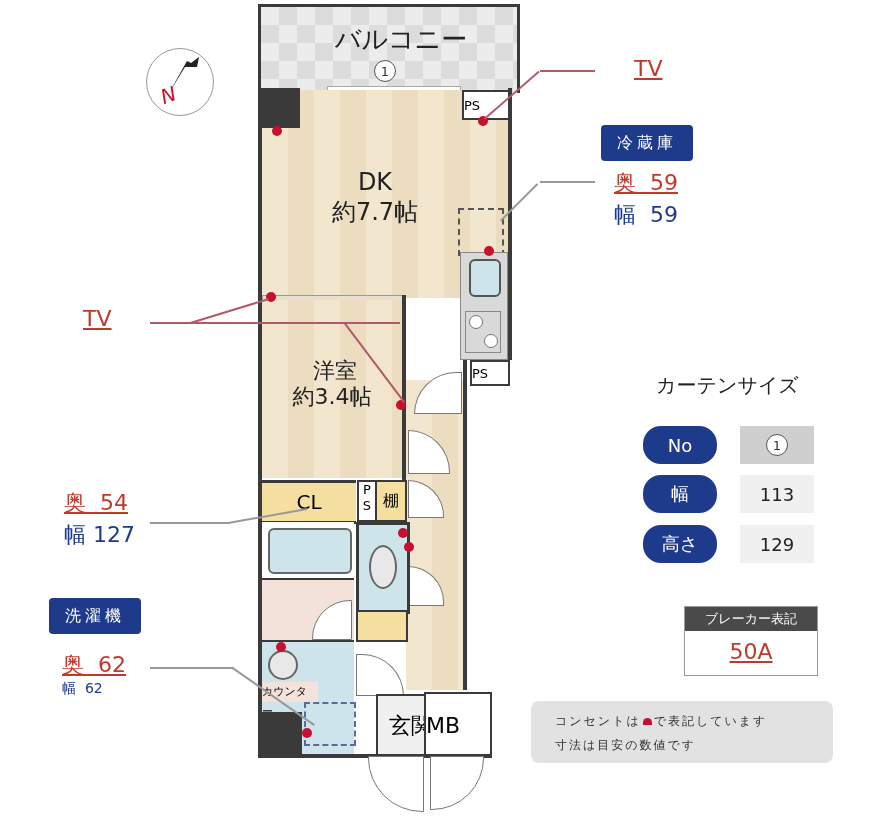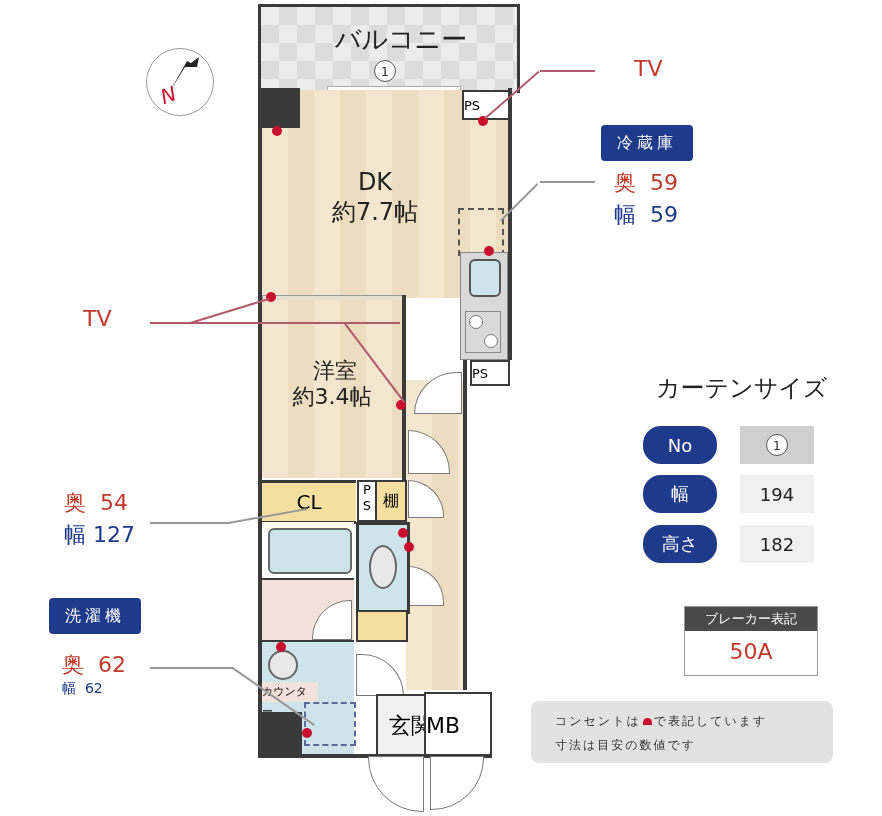--- a/index.html
+++ b/index.html
@@ -9,21 +9,21 @@
   .floor{position:absolute;background:repeating-linear-gradient(90deg,#f3e6cf 0 26px,#ecdcc0 26px 52px);}
   .tile{position:absolute;background-color:#ececec;background-image:
       linear-gradient(45deg,#dcdcdc 25%,transparent 25%,transparent 75%,#dcdcdc 75%),
       linear-gradient(45deg,#dcdcdc 25%,transparent 25%,transparent 75%,#dcdcdc 75%);
       background-size:36px 36px;background-position:0 0,18px 18px;}
   .lbl{position:absolute;text-align:center;color:#222;}
   .dot{position:absolute;width:10px;height:10px;border-radius:50%;background:#c8102e;}
   .box{position:absolute;border:2px solid #3a3a3a;background:#fff;display:flex;align-items:center;}
   .door{position:absolute;border:1.5px solid #777;background:#fff;}
   .navy{background:#1e3a8a;color:#fff;}
-  .red{color:#c0392b;}
+  .red{color:#c0392b;text-decoration:underline;}
   .blue{color:#1e3a8a;}
   .leader{position:absolute;height:1.5px;background:#999;transform-origin:0 0;}
   .leader.r{background:#b05a6a;}
   .tbl-h{position:absolute;width:74px;height:38px;display:flex;align-items:center;justify-content:center;font-size:18px;border-radius:18px;}
   .tbl-v{position:absolute;width:74px;height:38px;display:flex;align-items:center;justify-content:center;font-size:18px;background:#f0f0f0;color:#222;}
   .circnum{display:inline-flex;width:20px;height:20px;border:1.5px solid #555;border-radius:50%;align-items:center;justify-content:center;font-size:13px;background:#fff;color:#333;}
 </style>
 </head>
 <body>
 
@@ -145,38 +145,38 @@
 
 <div class="abs red" style="left:64px;top:488px;font-size:22px;"><span>奥</span>&nbsp;&nbsp;<span>54</span></div>
 <div class="abs blue" style="left:64px;top:520px;font-size:22px;"><span>幅</span>&nbsp;<span>127</span></div>
 
 <div class="abs navy" style="left:49px;top:598px;width:92px;height:36px;border-radius:4px;display:flex;align-items:center;justify-content:center;font-size:16px;letter-spacing:4px;">
     <span>洗濯機</span>
   </div>
 <div class="abs red" style="left:62px;top:650px;font-size:22px;"><span>奥</span>&nbsp;&nbsp;<span>62</span></div>
 <div class="abs blue" style="left:62px;top:680px;font-size:14px;"><span>幅</span>&nbsp;&nbsp;<span>62</span></div>
 
-<div class="abs" style="left:656px;top:372px;font-size:24px;color:#222;">カーテンサイズ</div>
+<div class="abs" style="left:656px;top:372px;font-size:20px;color:#222;">カーテンサイズ</div>
 <div class="tbl-h navy" style="left:643px;top:426px;">
     <span>No</span>
   </div>
 <div class="tbl-v" style="left:740px;top:426px;background:#cfcfcf;">
     <span class="circnum">1</span>
   </div>
 <div class="tbl-h navy" style="left:643px;top:475px;">
     <span>幅</span>
   </div>
 <div class="tbl-v" style="left:740px;top:475px;">
-    <span>194</span>
+    <span>113</span>
   </div>
 <div class="tbl-h navy" style="left:643px;top:525px;font-family:Liberation Serif, serif;">
     <span>高さ</span>
   </div>
 <div class="tbl-v" style="left:740px;top:525px;">
-    <span>182</span>
+    <span>129</span>
   </div>
 
 <div class="abs" style="left:684px;top:606px;width:132px;height:68px;border:1px solid #999;">
   <div style="background:#4a4a4a;color:#fff;font-size:13px;text-align:center;height:24px;line-height:24px;">ブレーカー表記</div>
   <div class="red" style="text-align:center;font-size:22px;line-height:42px;">50A</div>
 </div>
 
 <div class="abs" style="left:531px;top:701px;width:302px;height:62px;background:#e2e2e2;border-radius:8px;font-size:12px;color:#333;letter-spacing:2px;">
   <div style="position:absolute;left:24px;top:12px;"><span>コンセントは</span><span style="display:inline-block;width:9px;height:7px;background:#c8102e;border-radius:5px 5px 0 0;margin:0 2px;"></span><span>で表記しています</span></div>
   <div style="position:absolute;left:24px;top:36px;">寸法は目安の数値です</div>

